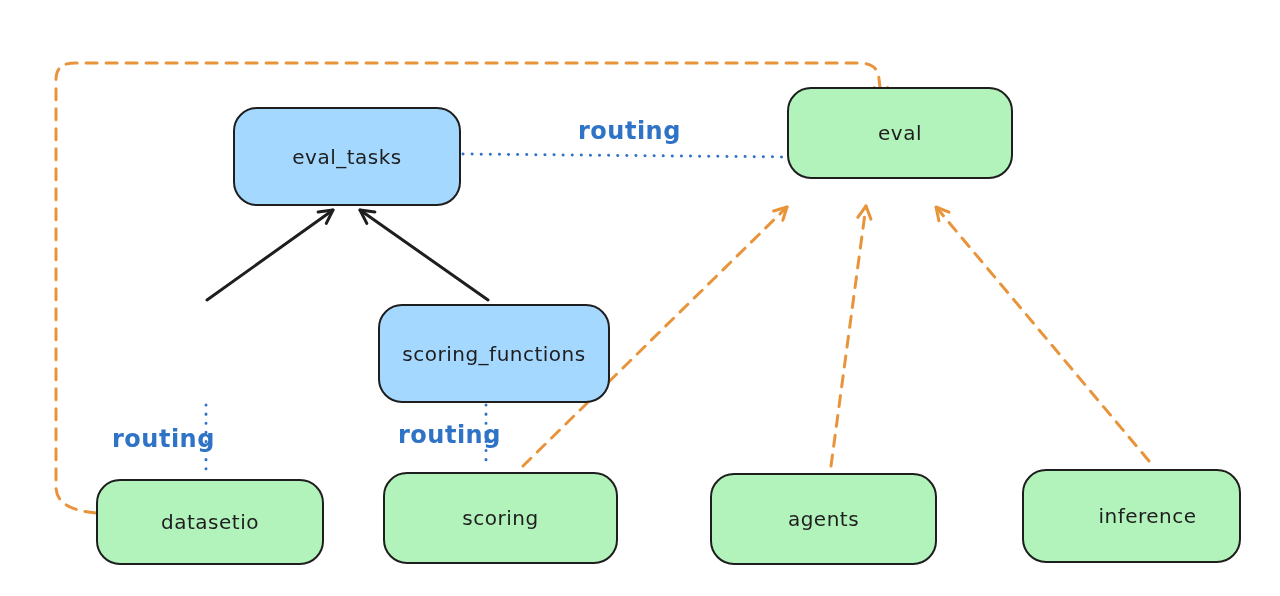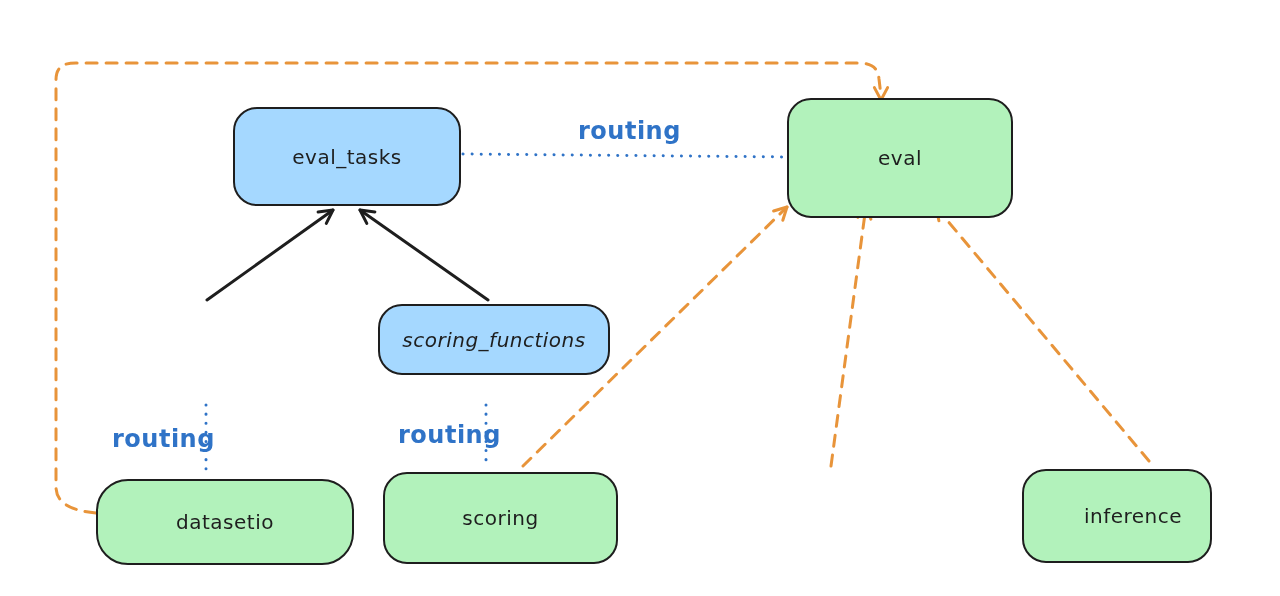--- a/index.html
+++ b/index.html
@@ -89,39 +89,42 @@
     <g stroke="#e8943a" stroke-width="3" fill="none" stroke-linecap="round" stroke-linejoin="round">
       <path d="M1149 461 L936 207" stroke-dasharray="11 9"></path>
       <path d="M949 212.2 L936 207 L938.9 220.7"></path>
     </g>
   </svg>
 
   <div class="node blue" style="left:233px; top:107px; width:228px; height:99px;">
     <span>eval_tasks</span>
   </div>
 
-  <div class="node green" style="left:787px; top:98px; width:226px; height:120px;">
+  <div class="node green" style="left:787px; top:87px; width:226px; height:92px;">
     <span>eval</span>
   </div>
 
 
-  <div class="node blue" style="left:378px; top:304px; width:232px; height:71px;font-style:italic;">
+  <div class="node blue" style="left:378px; top:304px; width:232px; height:99px;">
     <span>scoring_functions</span>
   </div>
 
-  <div class="node green" style="left:96px; top:479px; width:258px; height:86px;border-radius:32px;">
+  <div class="node green" style="left:96px; top:479px; width:228px; height:86px;">
     <span>datasetio</span>
   </div>
 
   <div class="node green" style="left:383px; top:472px; width:235px; height:92px;">
     <span>scoring</span>
   </div>
 
+  <div class="node green" style="left:710px; top:473px; width:227px; height:92px;">
+    <span>agents</span>
+  </div>
 
-  <div class="node green" style="left:1022px; top:469px; width:190px; height:94px;padding-left:32px;">
+  <div class="node green" style="left:1022px; top:469px; width:219px; height:94px;padding-left:32px;">
     <span>inference</span>
   </div>
 
   <div class="edge-label" style="left:578px; top:117px;">routing</div>
 
   <div class="edge-label" style="left:112px; top:425px;">routing</div>
 
   <div class="edge-label" style="left:398px; top:421px;">routing</div>
 
 </div>

